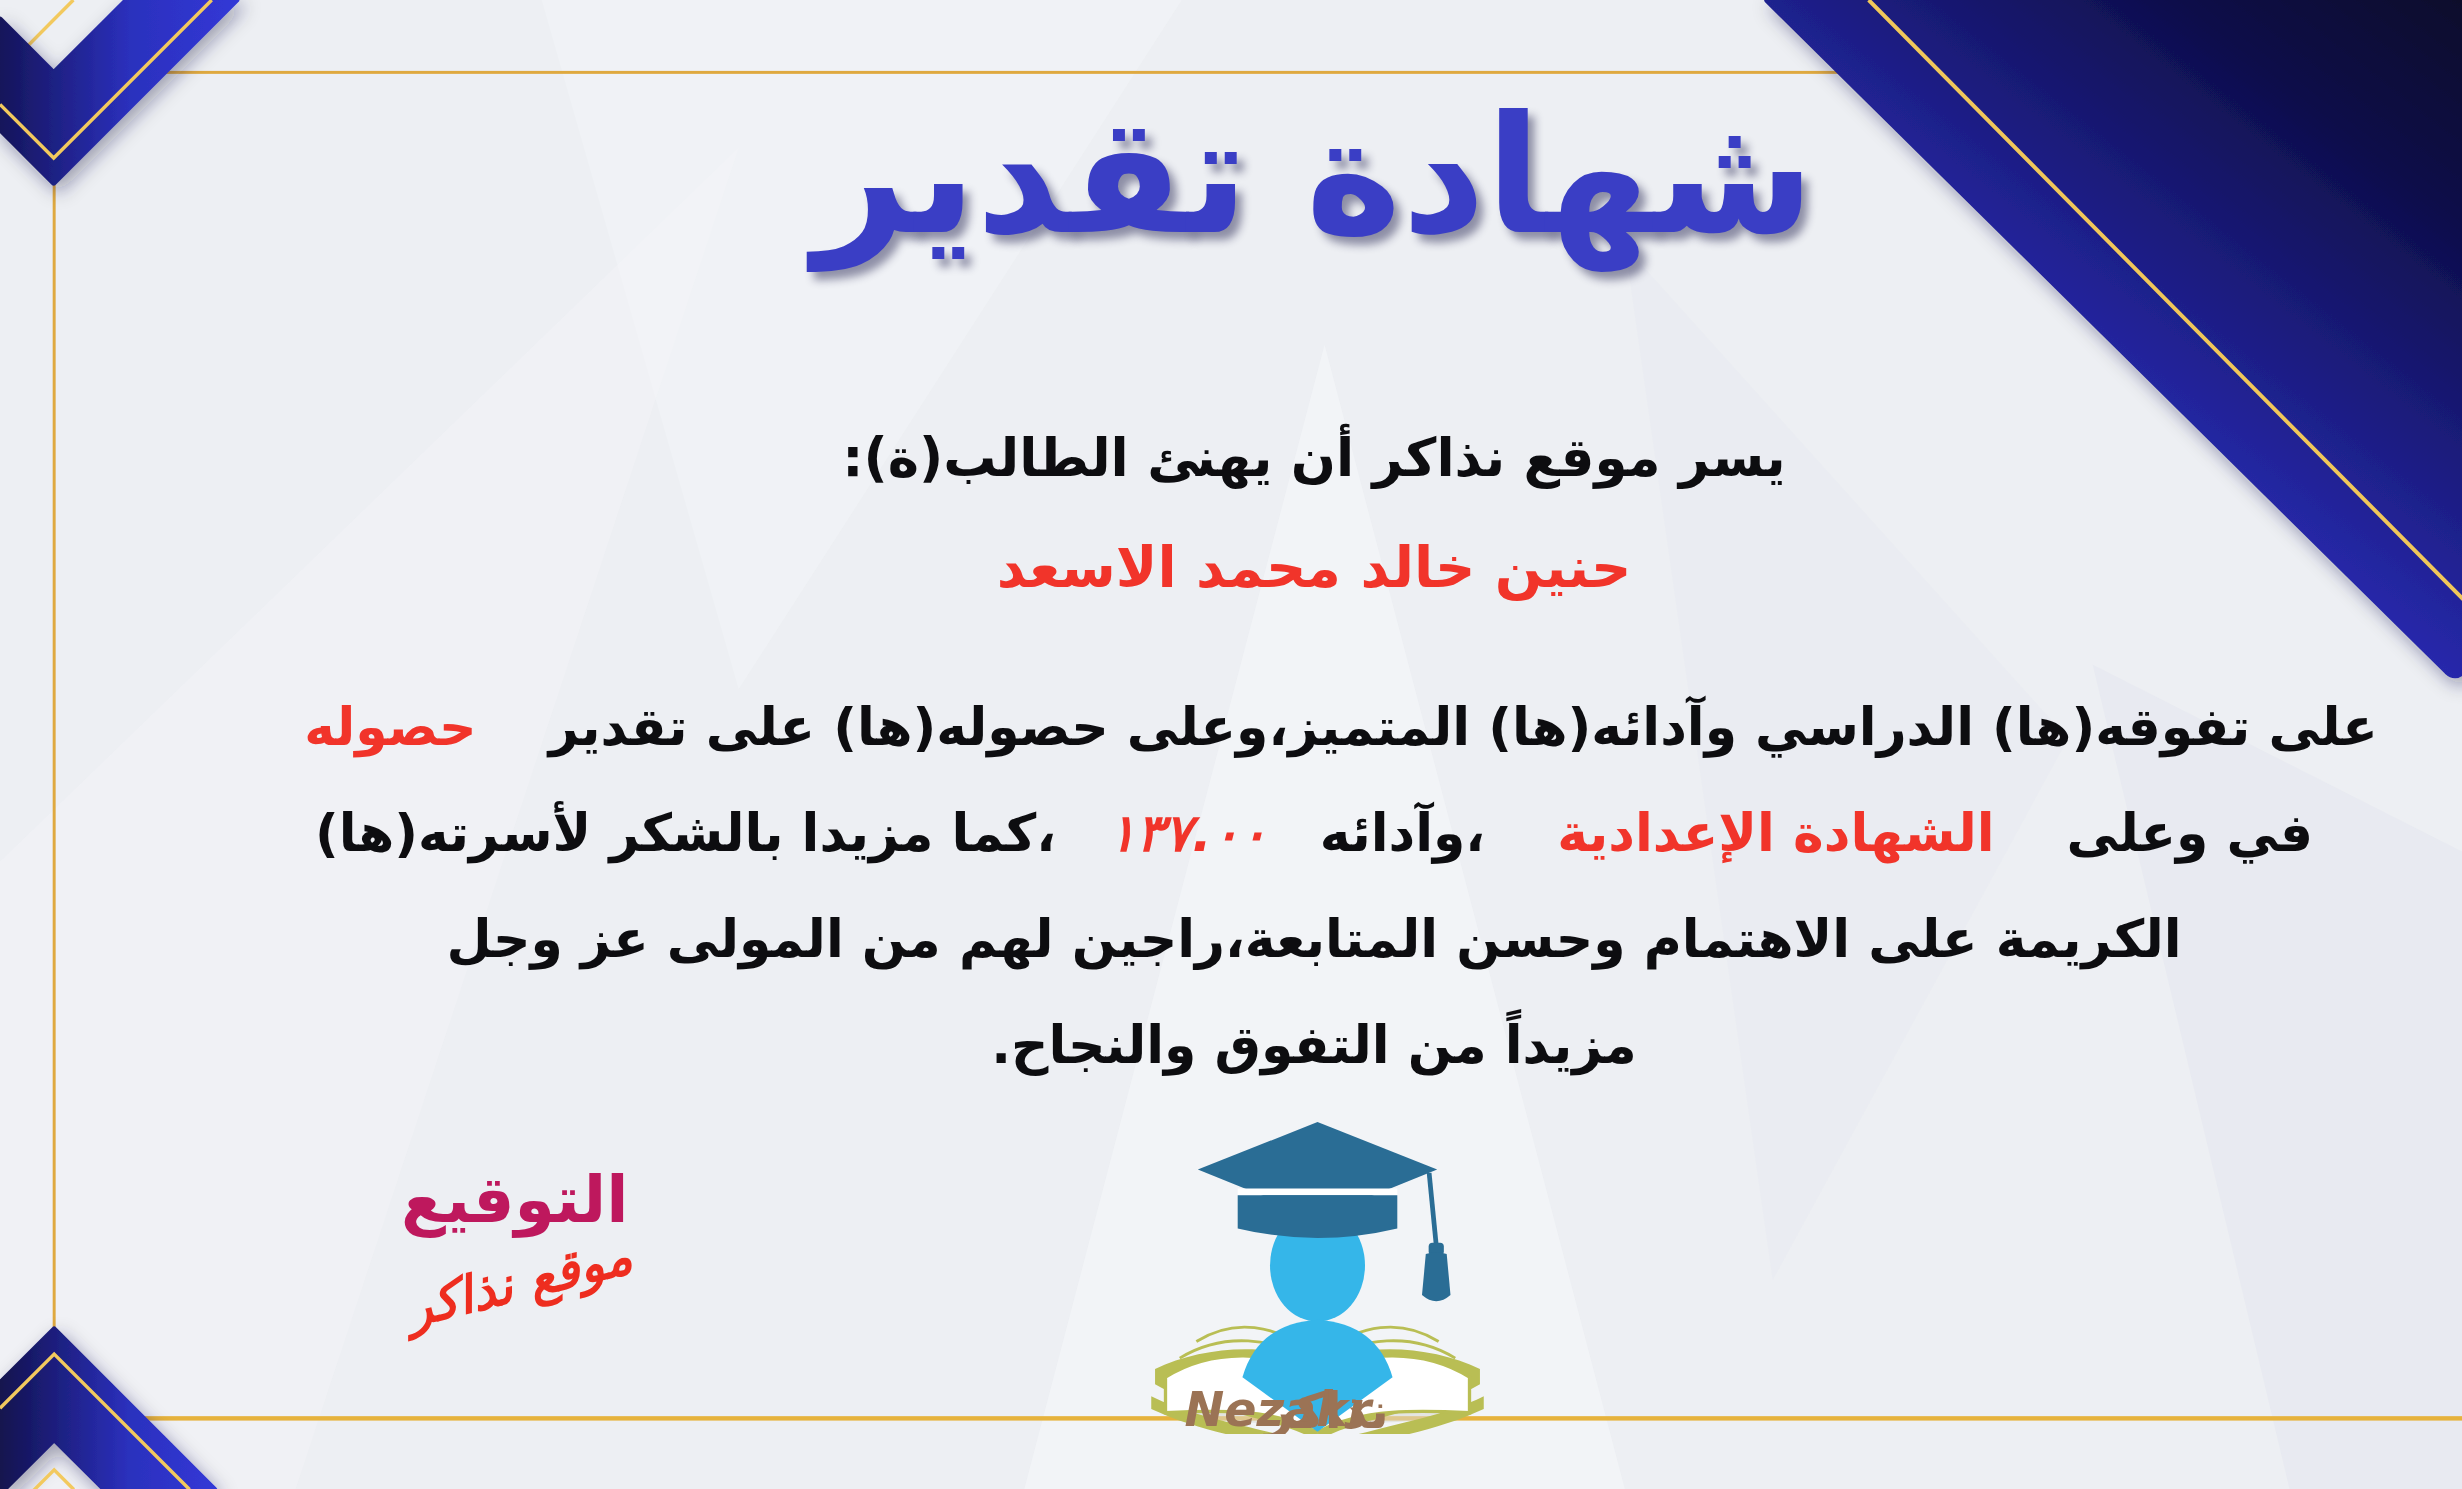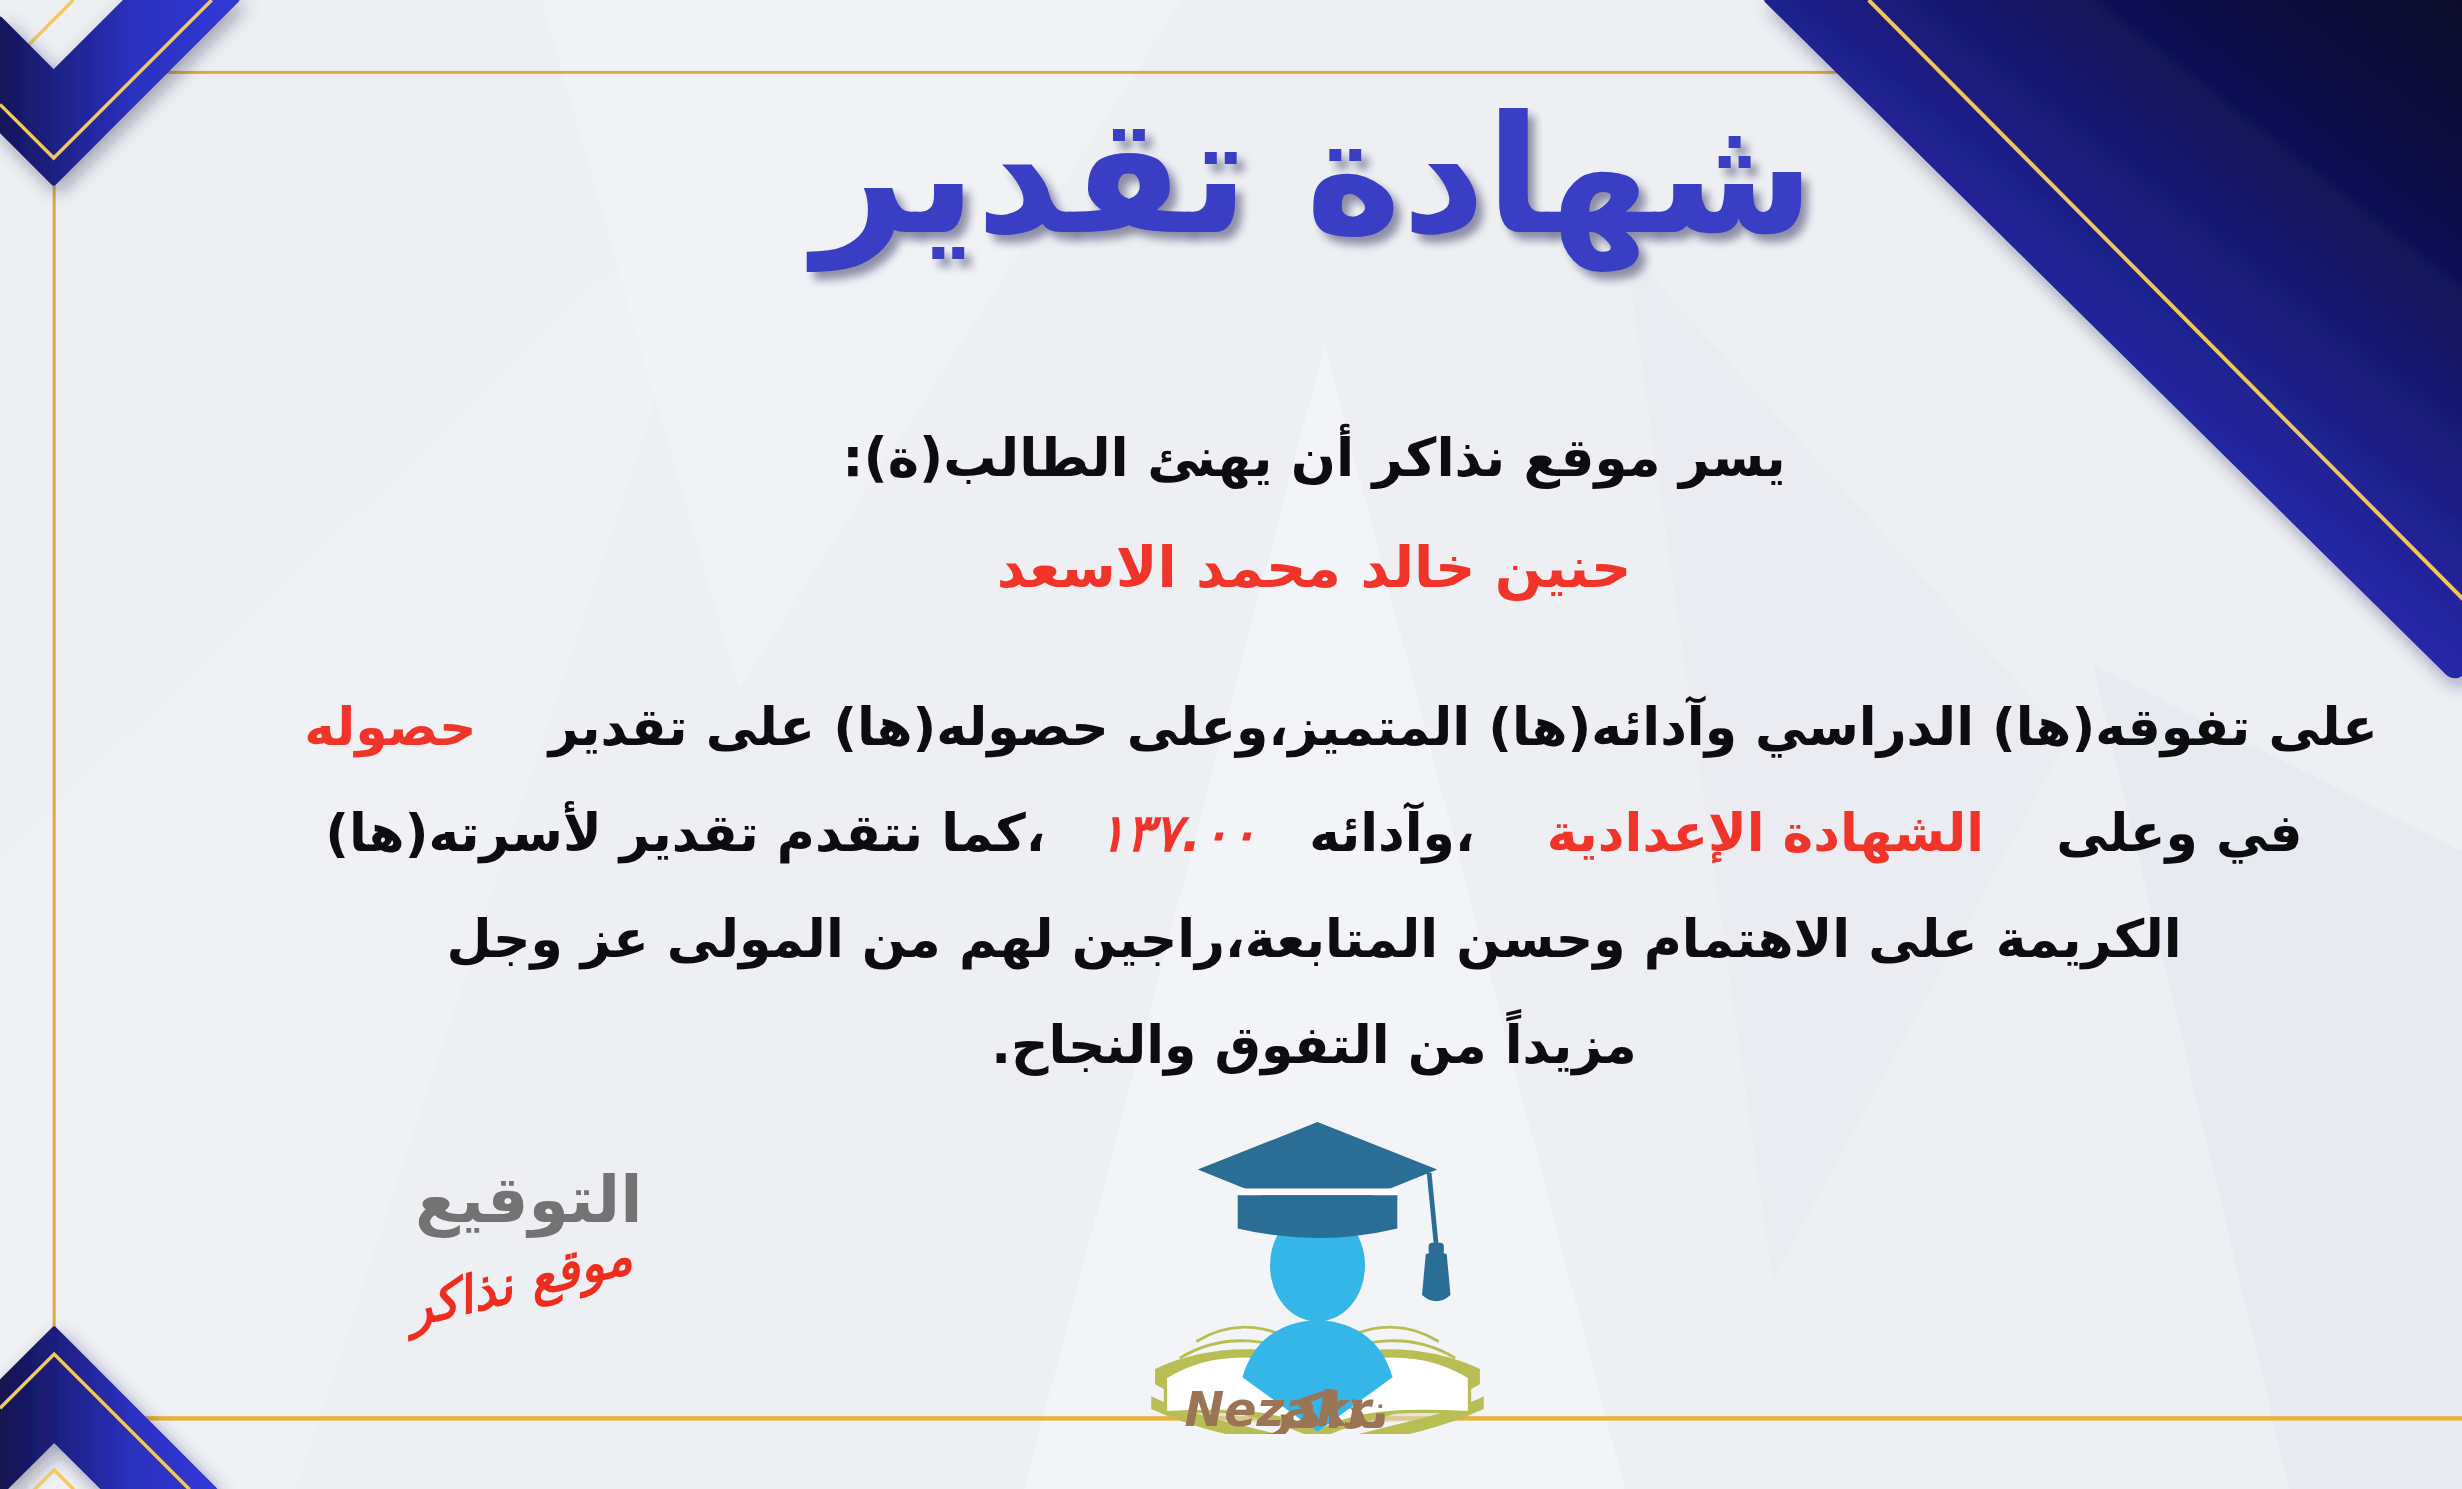--- a/index.html
+++ b/index.html
@@ -9,22 +9,22 @@
   svg.decor{position:absolute;inset:0;display:block;}
   .txt{position:absolute;left:0;right:0;text-align:center;color:#0d0d10;direction:rtl;white-space:nowrap;}
   .title{top:81px;font-size:163px;font-weight:bold;color:#3a3ec5;
          text-shadow:6.9px 7.9px 8.9px rgba(25,25,70,.45);letter-spacing:3px;}
   .intro{top:427px;font-size:53px;font-weight:bold;}
   .name{top:535px;font-size:56px;font-weight:bold;color:#f1342a;}
   .para{top:674px;font-size:52px;font-weight:bold;line-height:106px;}
   .para .red{color:#f1342a;}
   .para .gap-l{margin-left:54px;margin-right:54px;}
   .para .gap-s{margin-left:34px;margin-right:34px;font-style:italic;}
-  .sign-label{position:absolute;left:415px;top:1162px;font-size:65px;font-weight:bold;
-              color:#737373;direction:rtl;white-space:nowrap;}
+  .sign-label{position:absolute;left:401px;top:1162px;font-size:65px;font-weight:bold;
+              color:#be185d;direction:rtl;white-space:nowrap;}
   .sign-script{position:absolute;left:414px;top:1280px;font-size:51px;font-weight:bold;
                font-style:italic;color:#ee2d1f;direction:rtl;white-space:nowrap;
                transform:rotate(-14deg);transform-origin:left bottom;}
   .logo{position:absolute;left:1118px;top:1116px;width:399px;height:318px;text-align:right;}
   .logo svg{width:100%;height:100%;display:block;}
 </style>
 </head>
 <body>
 
 <div class="stage">
@@ -108,21 +108,21 @@
   <div class="txt para">
     <div>
       <span>على تفوقه(ها) الدراسي وآدائه(ها) المتميز،وعلى حصوله(ها) على تقدير</span>
       <span class="red gap-l">حصوله</span>
     </div>
     <div>
       <span>في وعلى</span>
       <span class="red gap-l">الشهادة الإعدادية</span>
       <span>،وآدائه</span>
       <span class="red gap-s">١٣٧.٠٠</span>
-      <span>،كما نتقدم تقدير لأسرته(ها)</span>
+      <span>،كما مزيدا بالشكر لأسرته(ها)</span>
     </div>
     <div>الكريمة على الاهتمام وحسن المتابعة،راجين لهم من المولى عز وجل</div>
     <div>مزيداً من التفوق والنجاح.</div>
   </div>
 
   <div class="sign-label">التوقيع</div>
   <div class="sign-script">موقع نذاكر</div>
 
   <div class="logo">
     <svg viewBox="0 0 840 660" aria-hidden="true">

